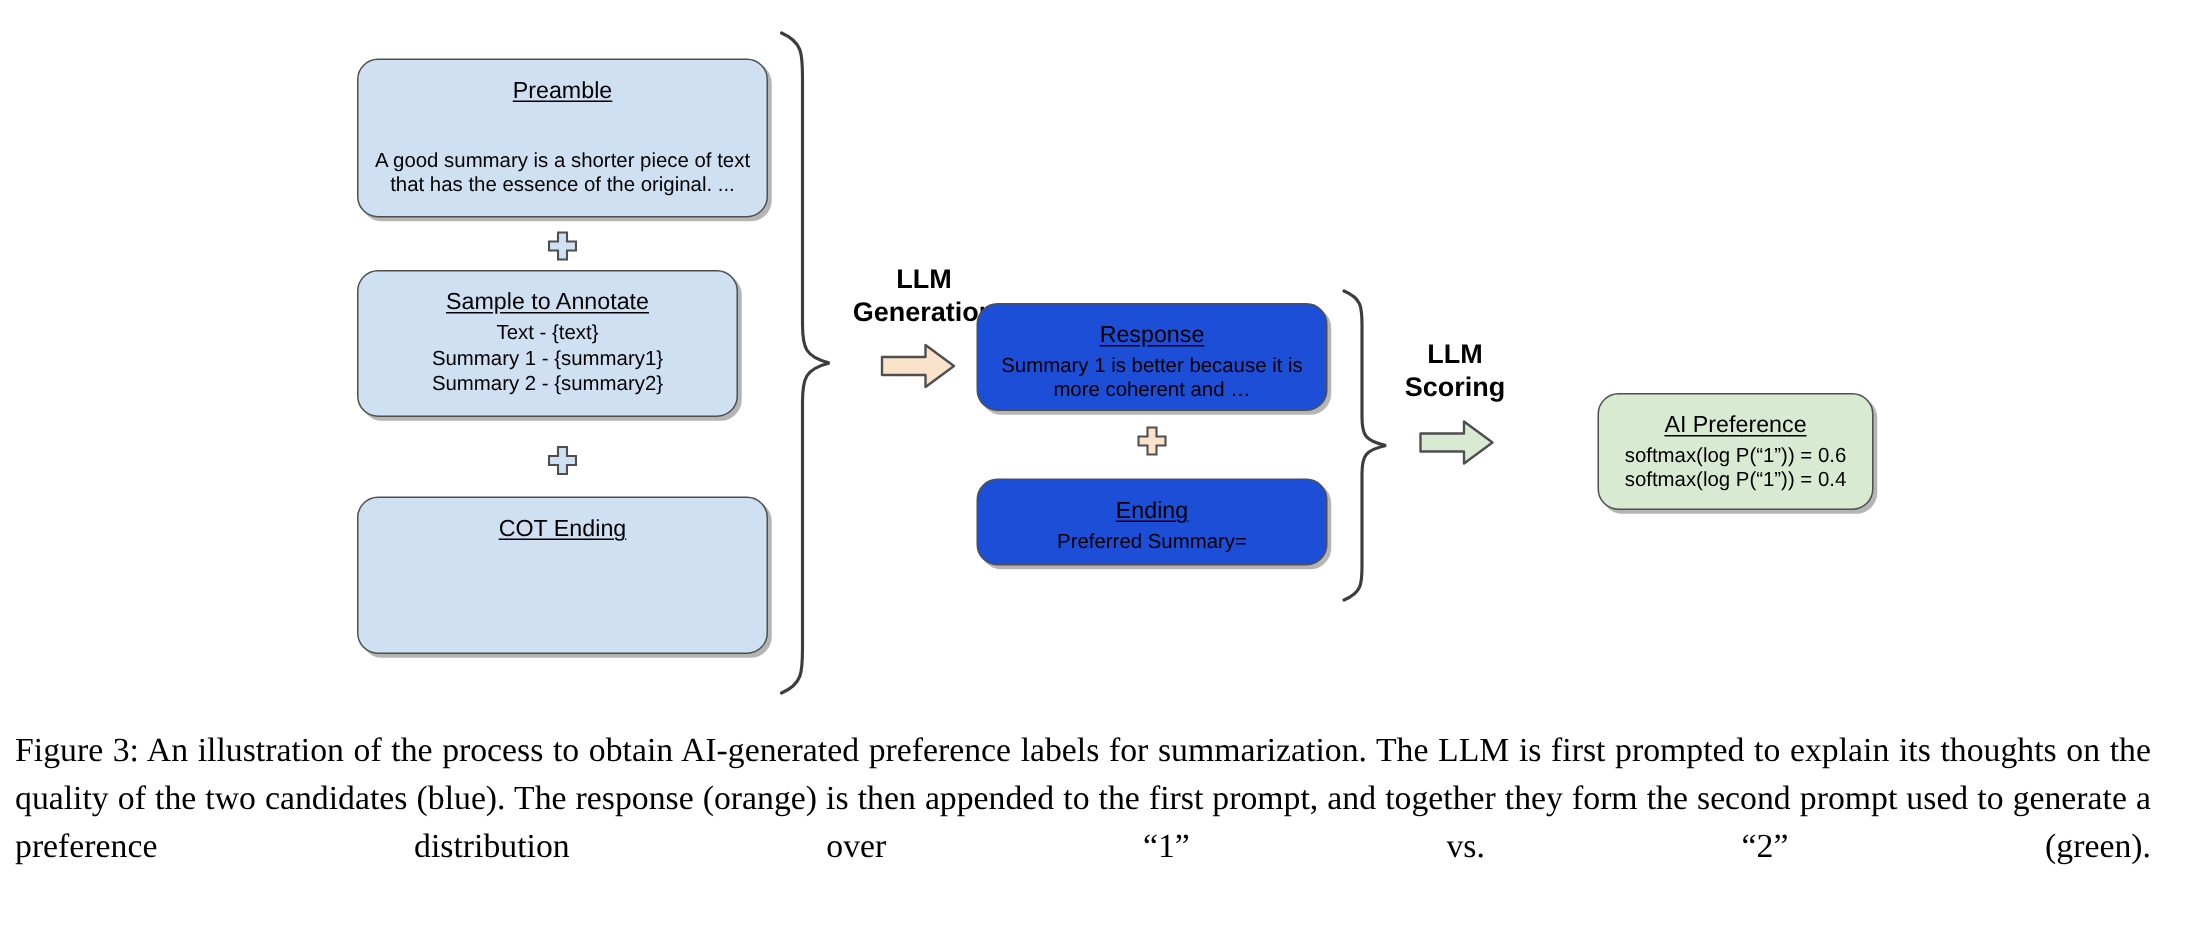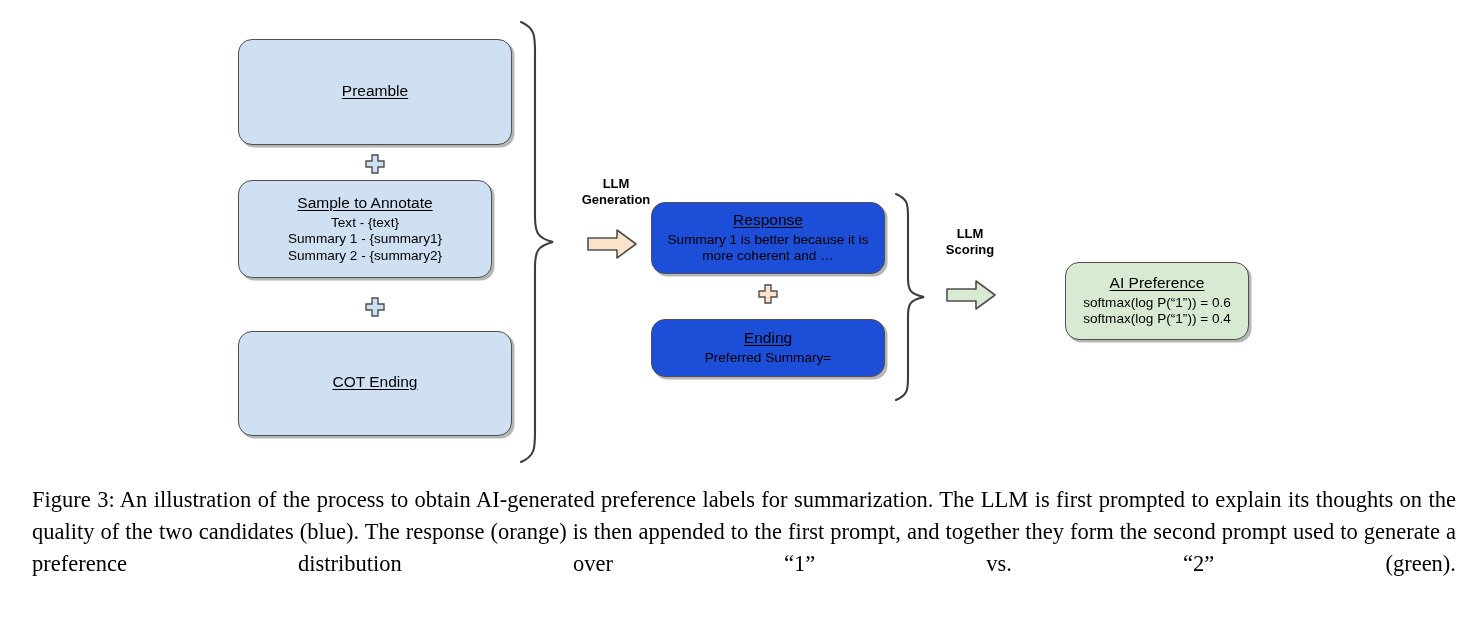--- a/index.html
+++ b/index.html
@@ -26,23 +26,23 @@
   
   .node {
     position: absolute;
     box-sizing: border-box;
     border: 1.6px solid #4f4f4f;
     border-radius: 14px;
     box-shadow: 2.5px 2.5px 0 rgba(120,120,120,0.55);
     display: flex;
     flex-direction: column;
     align-items: center;
-    justify-content: center;
+    justify-content: space-between;
     text-align: center;
-    padding: 2px 10px;
+    padding: 12px 10px;
     line-height: 1.22;
   }
   .node .node-title {
     font-size: 15.5px;
     text-decoration: underline;
     text-underline-offset: 2px;
     margin-bottom: 2px;
     white-space: nowrap;
   }
   .node .node-line {
@@ -58,58 +58,59 @@
   
   .plus {
     position: absolute;
     width: 22px;
     height: 22px;
   }
 
   
   .stage-label {
     position: absolute;
-    font-size: 13px;
+    font-size: 18px;
     font-weight: bold;
     text-align: center;
     line-height: 1.2;
     white-space: nowrap;
   }
 
   
   .arrow {
     position: absolute;
     width: 52px;
     height: 34px;
   }
 
   
   .brace { position: absolute; }
 
   
   #caption {
     position: absolute;
-    left: 32px;
+    left: 10px;
     top: 484px;
     width: 1424px;
     font-family: "Liberation Serif", serif;
     font-size: 22.5px;
     line-height: 1.42;
     text-align: justify;
     text-align-last: justify;
     color: #000;
   }
 </style>
 </head>
 <body>
 
 <div id="figure-canvas">
 
   <div class="node blue wrap" style="left:238px; top:39px; width:274px; height:106px;">
     <div class="node-title">Preamble</div>
+    <div class="node-line">A good summary is a shorter piece of text that has the essence of the original. ...</div>
   </div>
 
   <span class="plus" style="left:364px; top:153px;">
     <svg viewBox="0 0 22 22" width="22" height="22">
       <path d="M8 2 H14 V8 H20 V14 H14 V20 H8 V14 H2 V8 H8 Z" fill="#cfe0f3" stroke="#4f4f4f" stroke-width="1.4"></path>
     </svg>
   </span>
 
   <div class="node blue" style="left:238px; top:180px; width:254px; height:98px;">
     <div class="node-title">Sample to Annotate</div>

